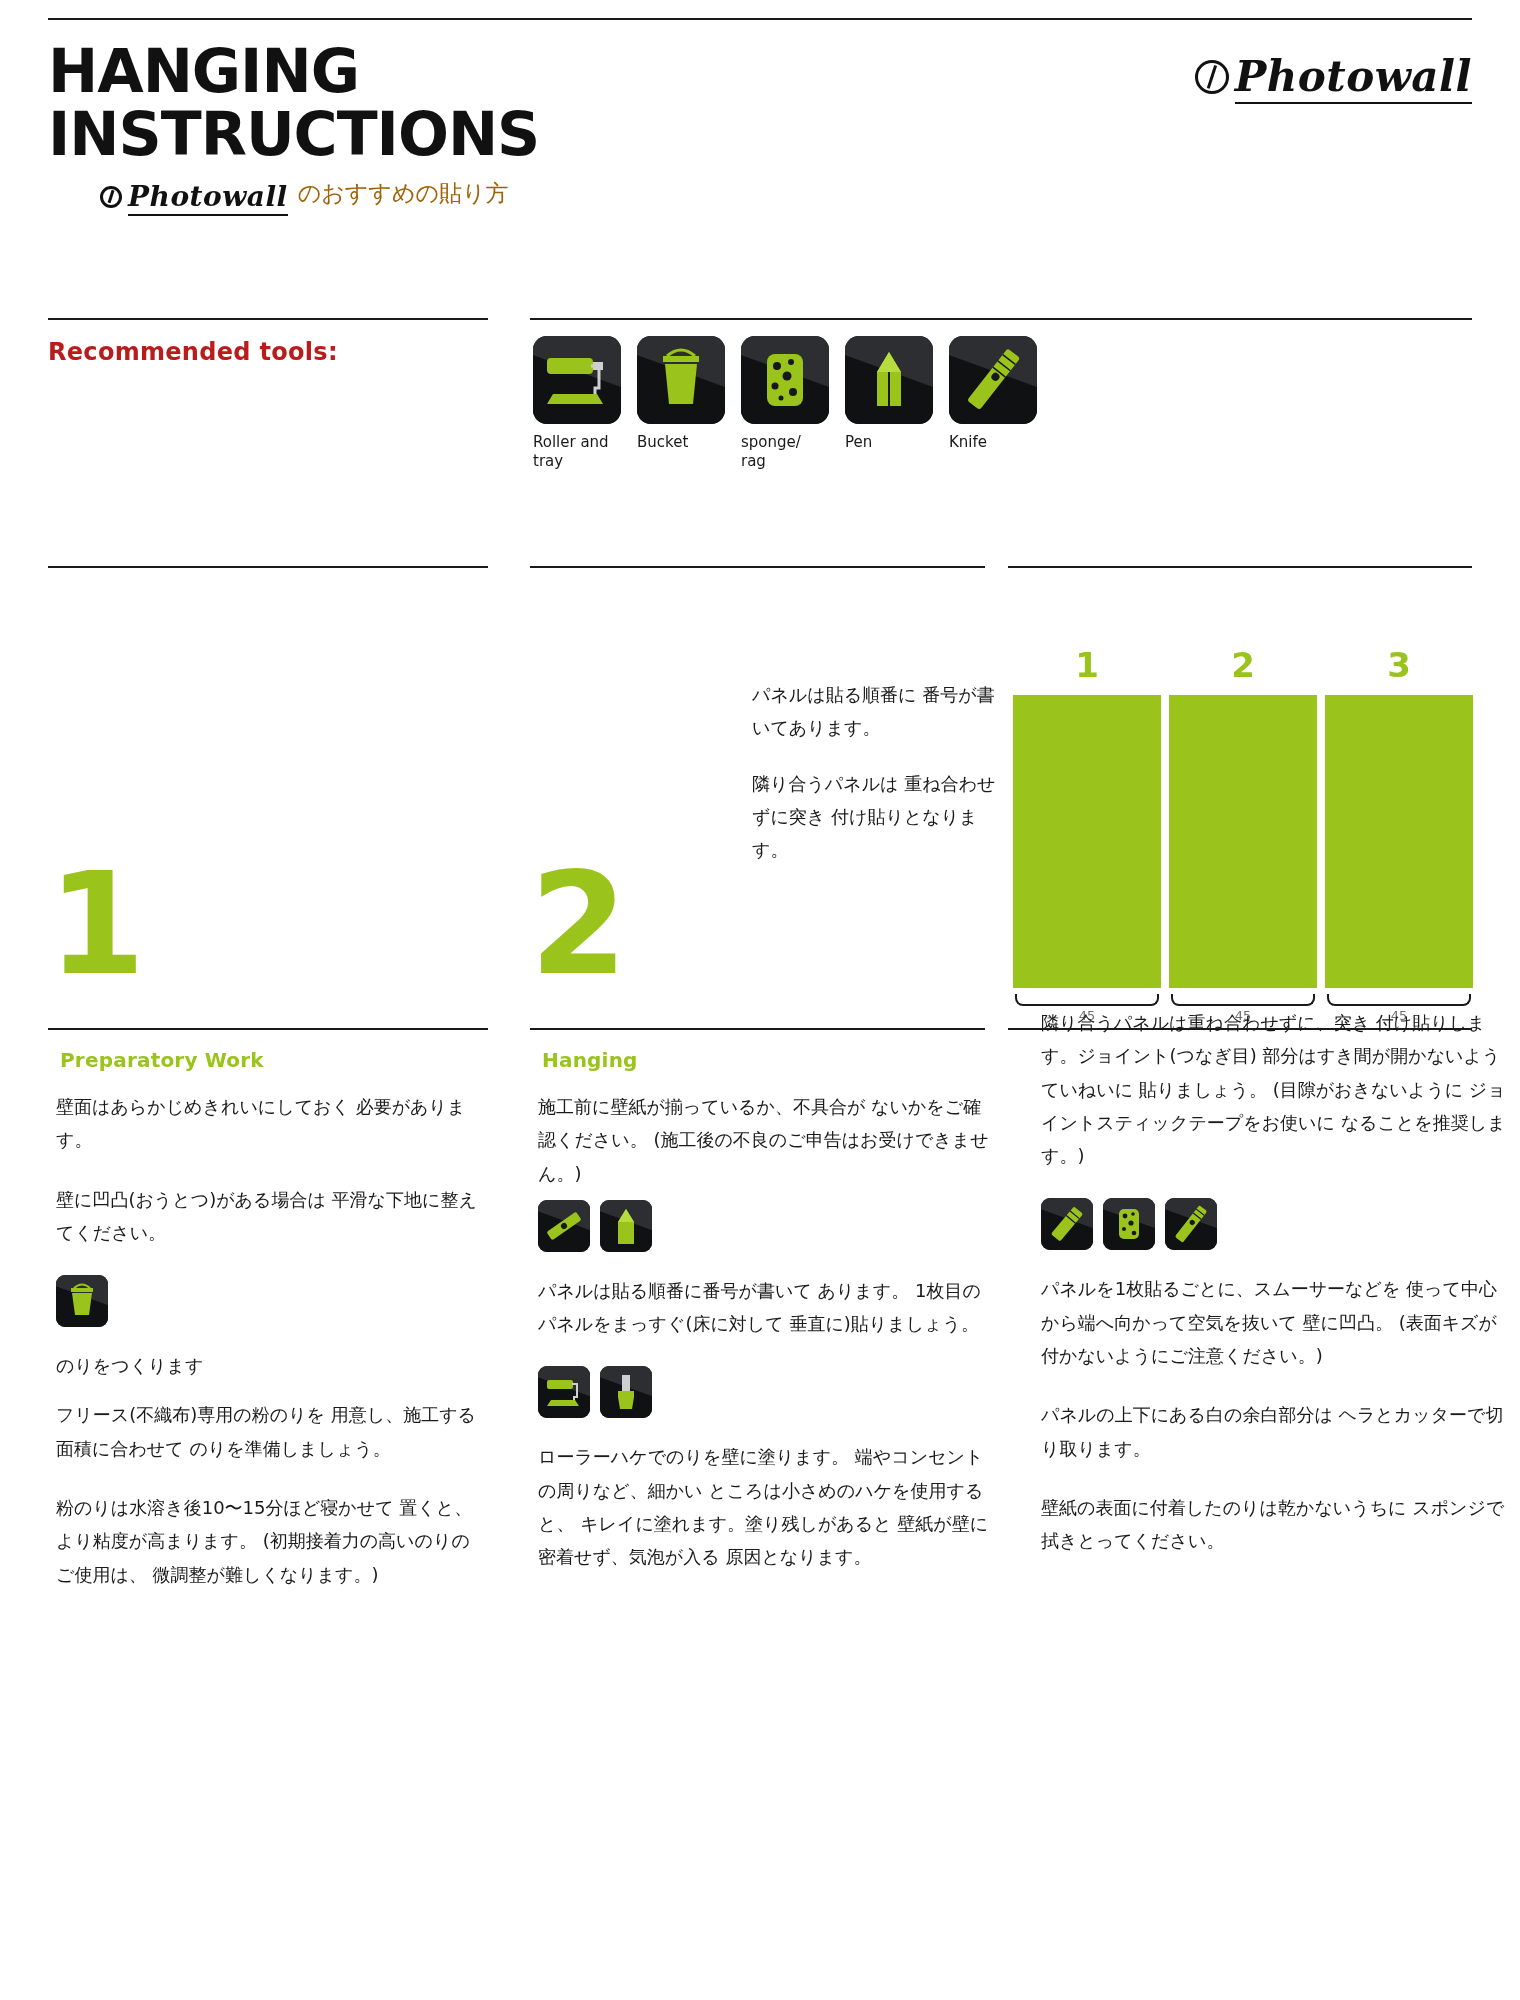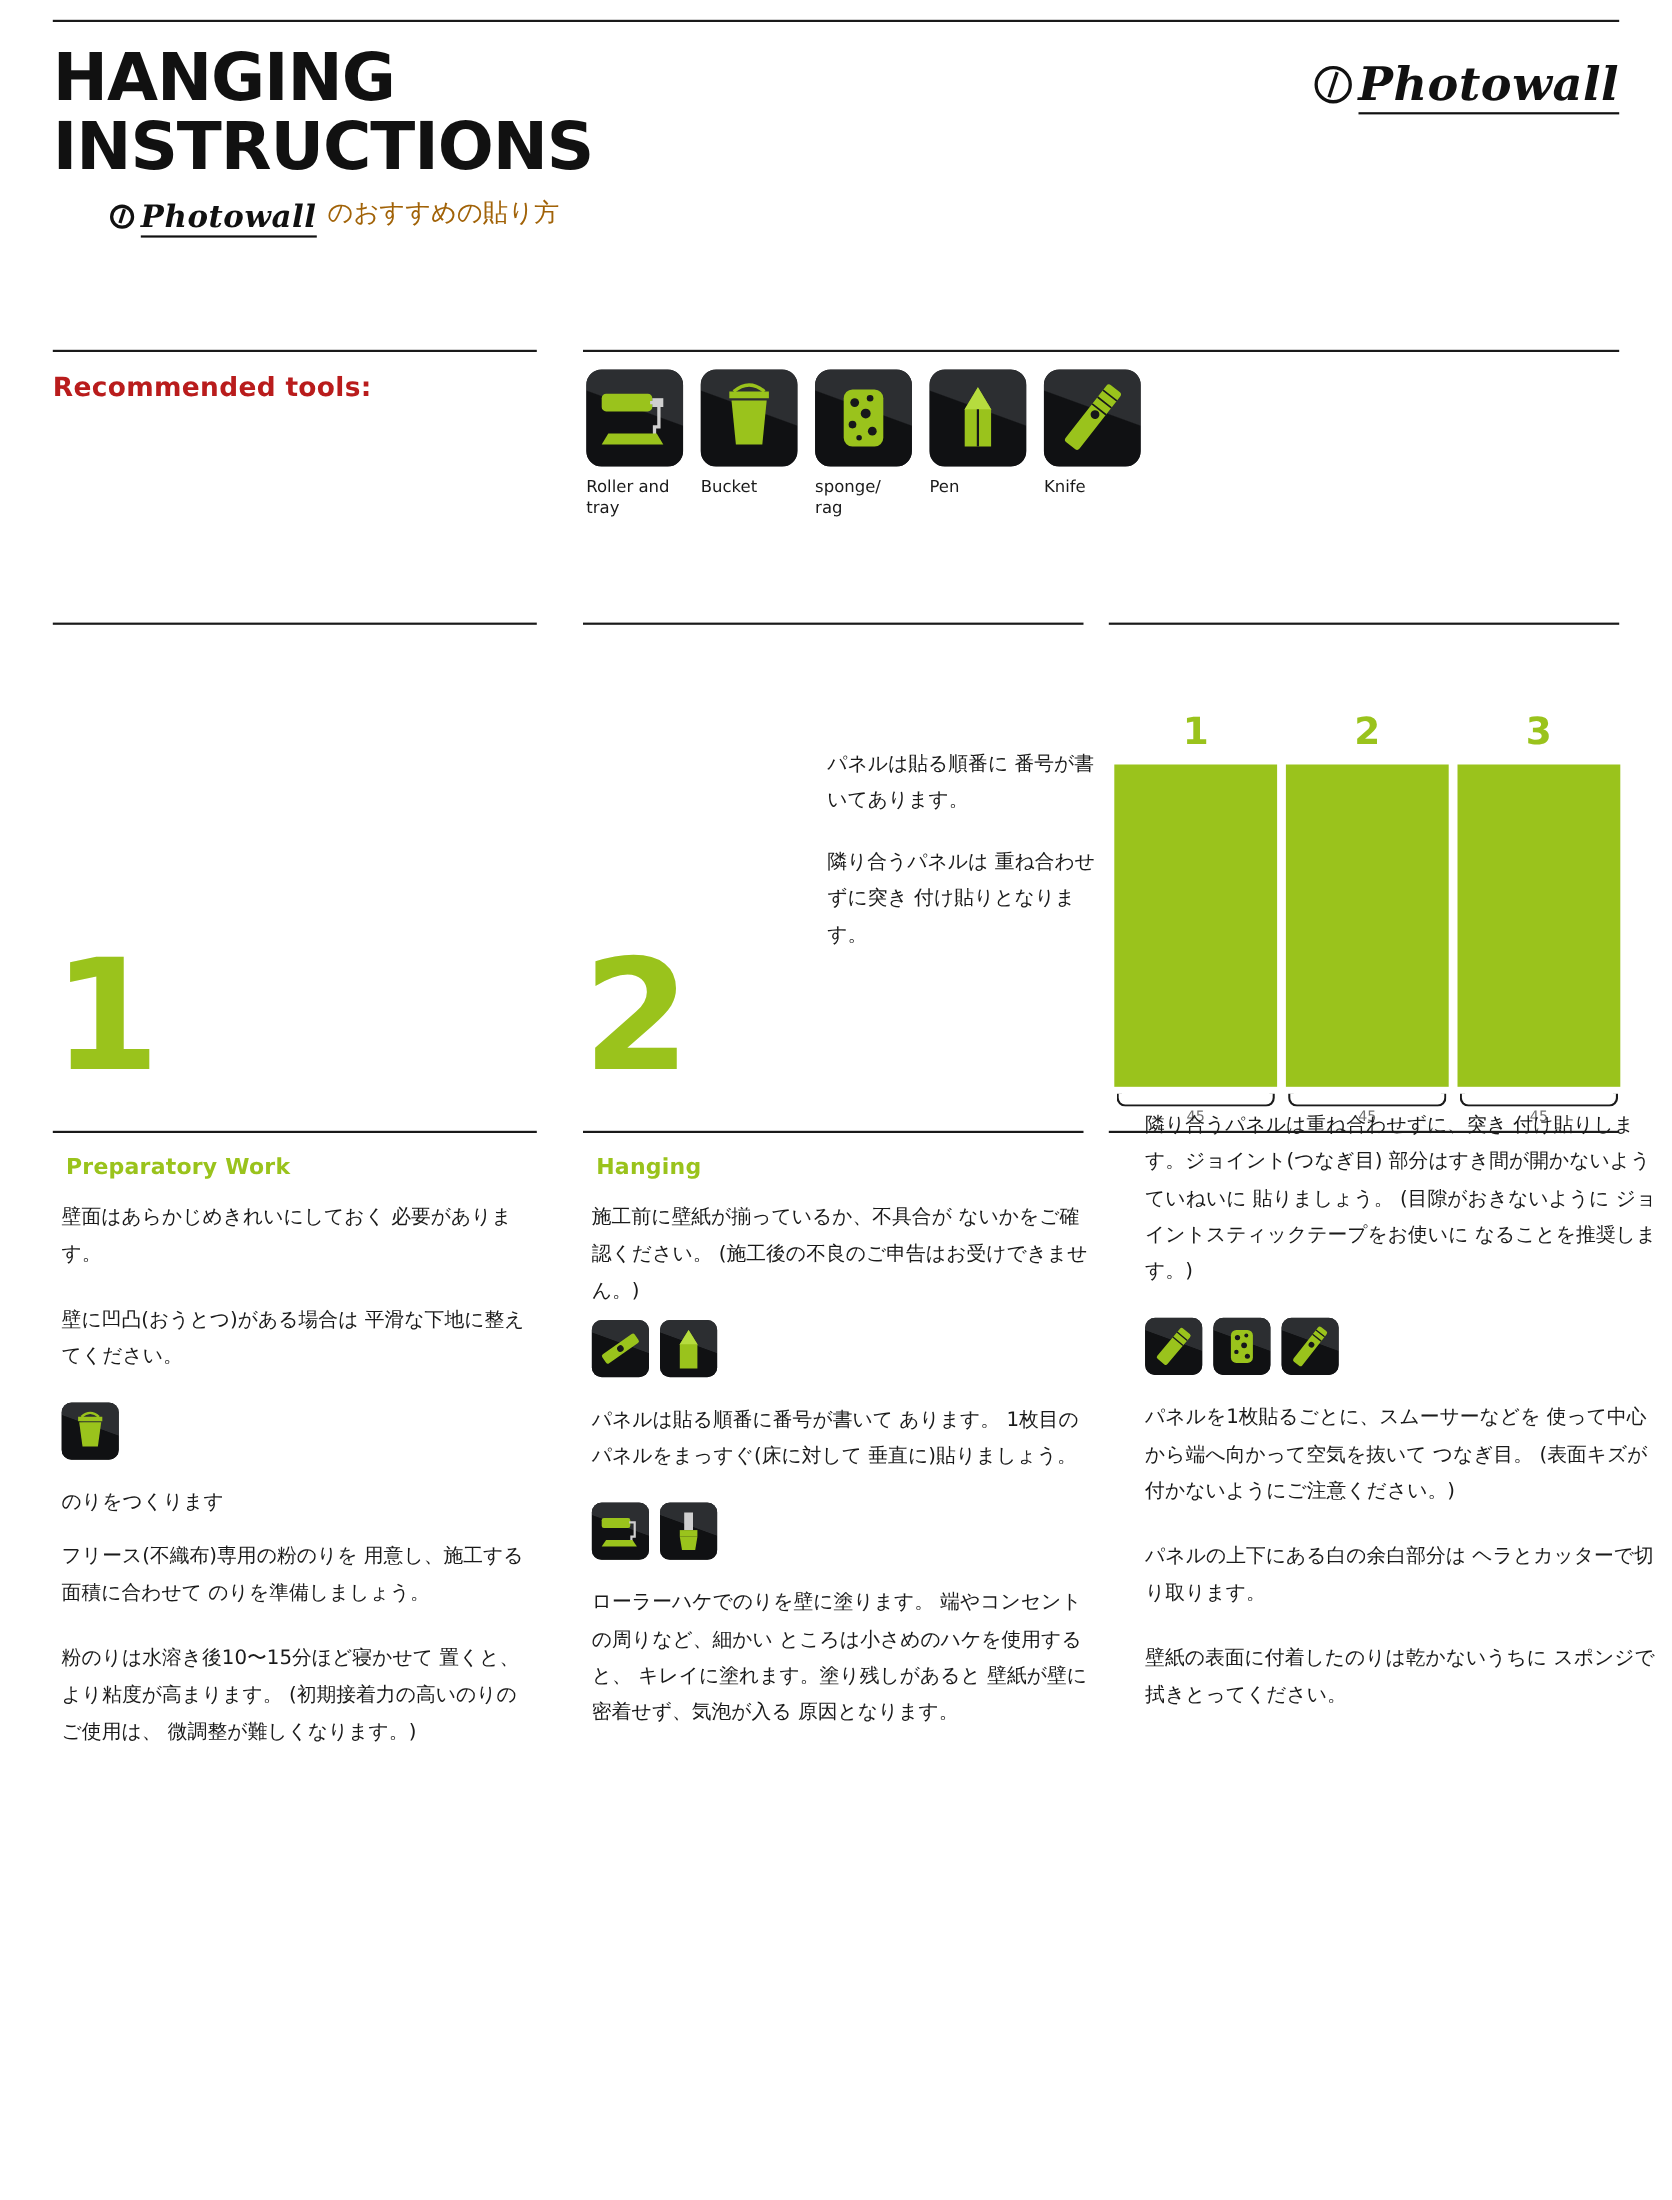--- a/index.html
+++ b/index.html
@@ -415,18 +415,18 @@
         <svg width="52" height="52" viewBox="0 0 52 52">
           <g transform="rotate(38 26 26)">
             <rect x="21" y="6" width="10" height="40" rx="2" fill="#9ac31c"></rect>
             <circle cx="26" cy="24" r="2.6" fill="#17181a"></circle>
             <path d="M21 11 h10 M21 16 h10" stroke="#17181a" stroke-width="1.2"></path>
           </g>
         </svg>
       </div>
     </div>
 
-    <p class="para nopad">パネルを1枚貼るごとに、スムーサーなどを 使って中心から端へ向かって空気を抜いて つなぎ目。 (表面キズが付かないようにご注意ください。)</p>
+    <p class="para nopad">パネルを1枚貼るごとに、スムーサーなどを 使って中心から端へ向かって空気を抜いて 壁に凹凸。 (表面キズが付かないようにご注意ください。)</p>
     <p class="para nopad">パネルの上下にある白の余白部分は ヘラとカッターで切り取ります。</p>
     <p class="para nopad">壁紙の表面に付着したのりは乾かないうちに スポンジで拭きとってください。</p>
   </div>
 
 </div>
 
 </body></html>

